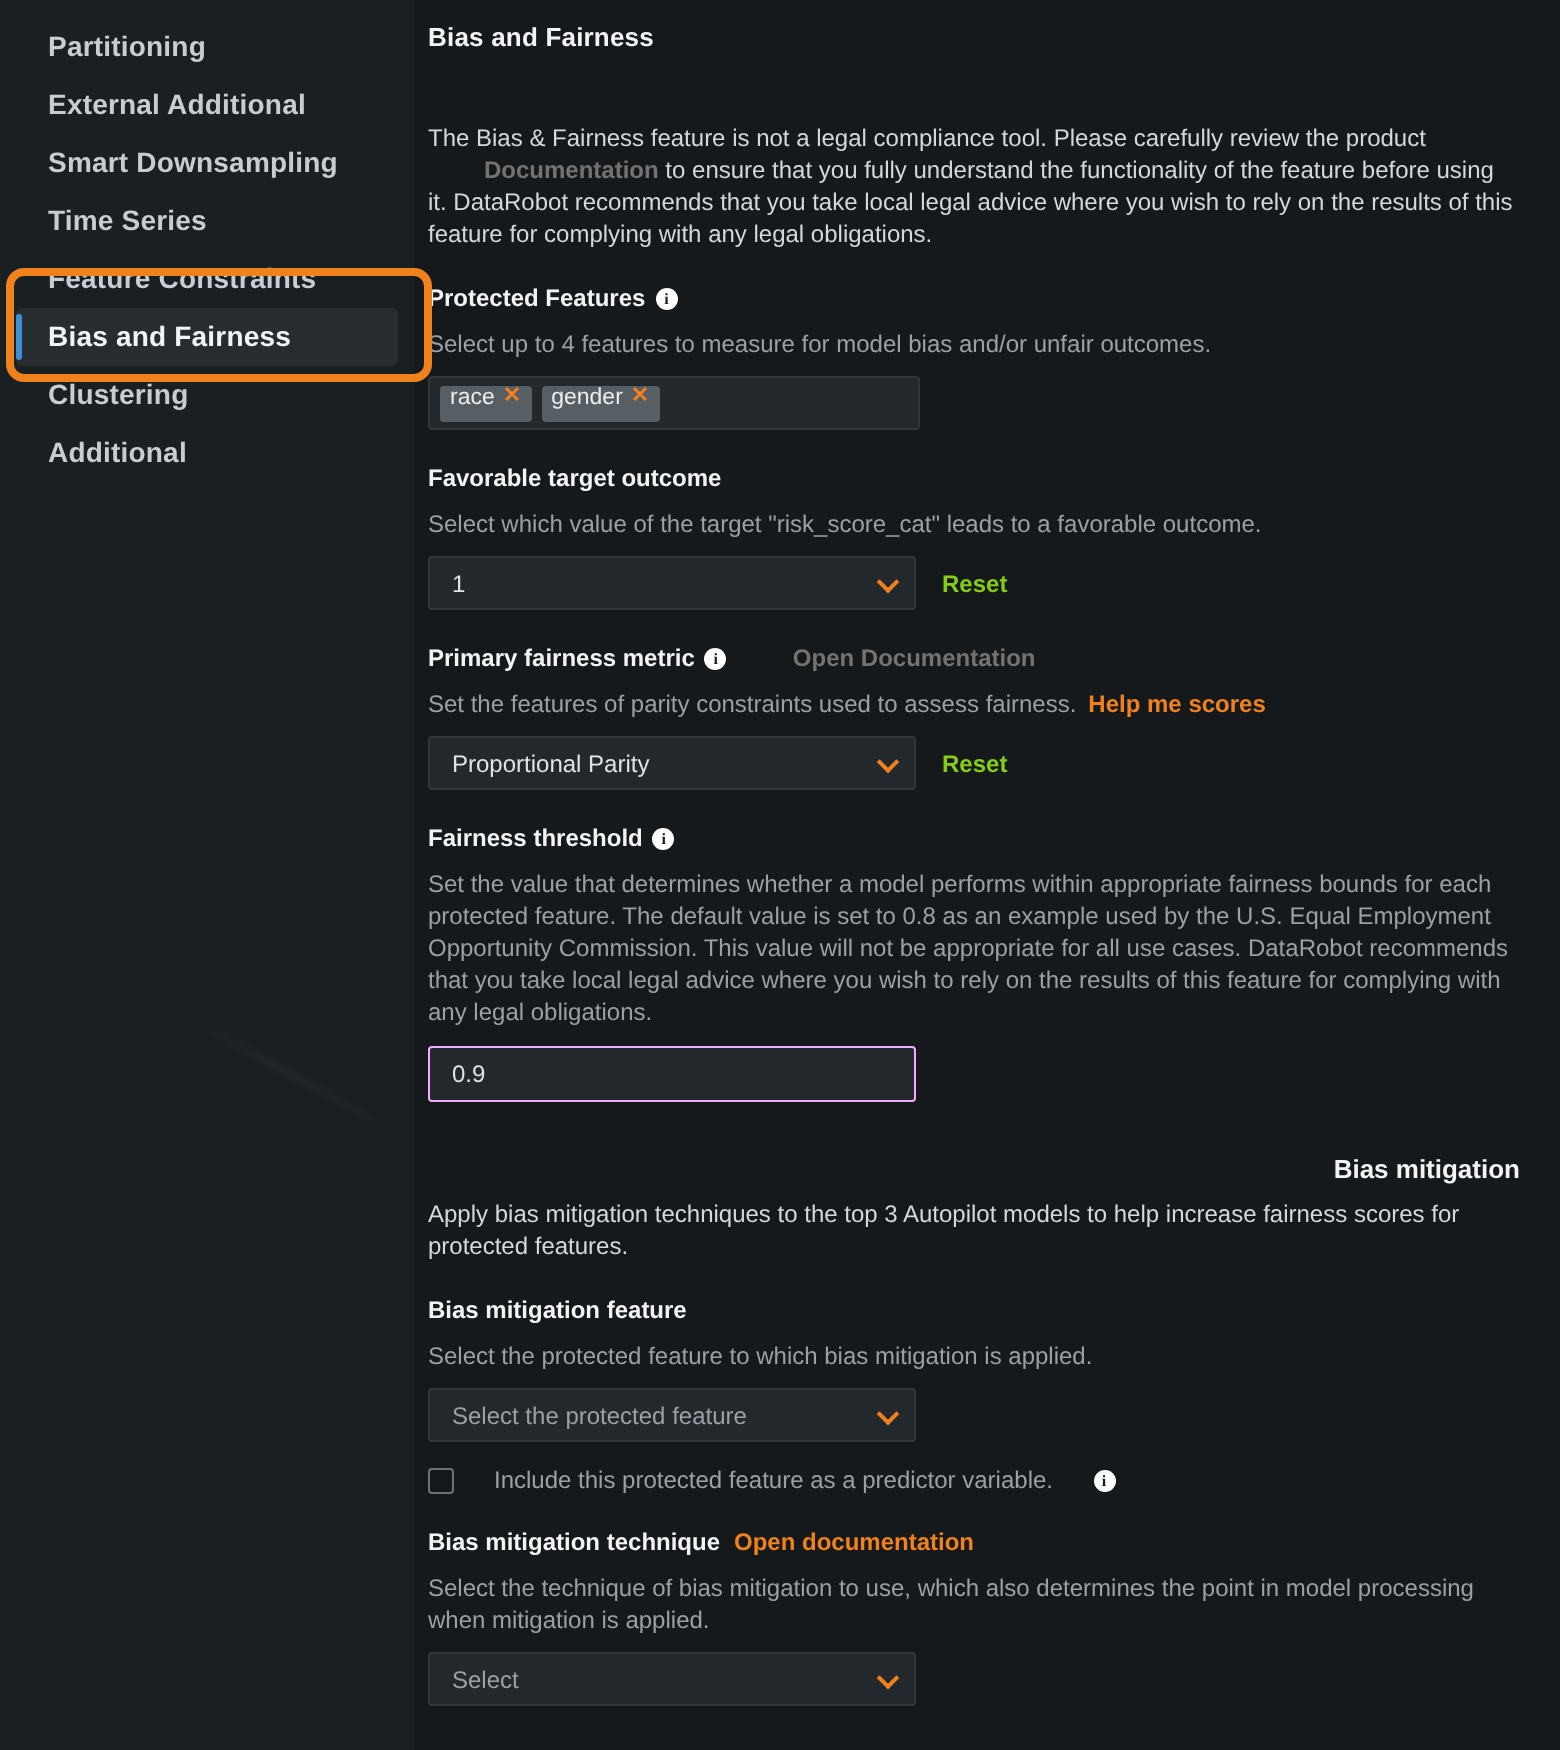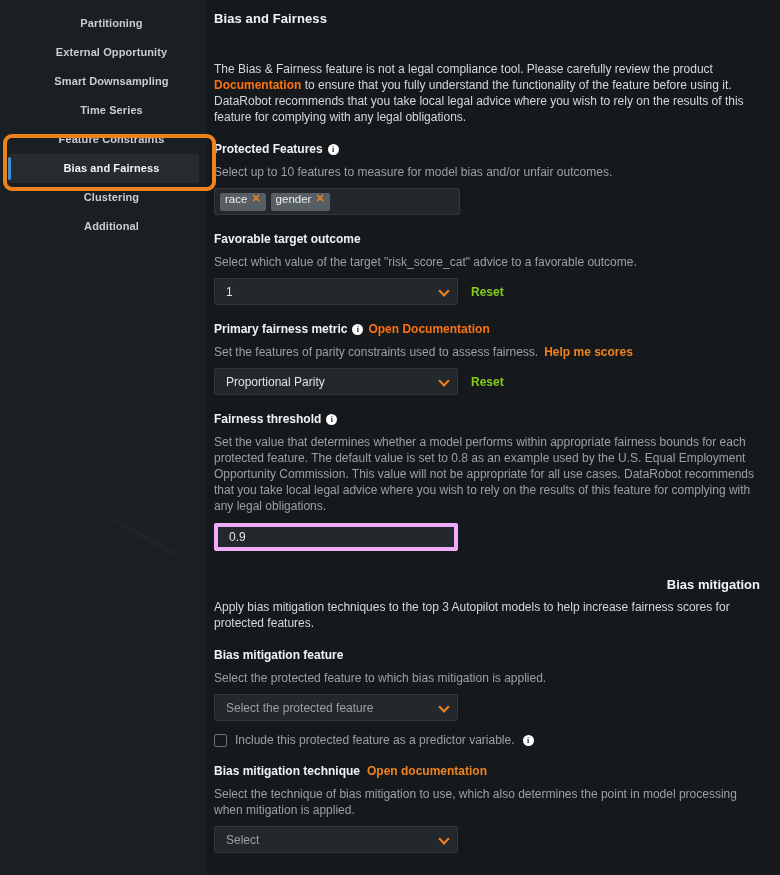--- a/index.html
+++ b/index.html
@@ -31,29 +31,28 @@
     flex: 0 0 207px;
     height: 875px;
     background: #1a1f22;
     padding-top: 9px;
   }
   .nav-item {
     position: relative;
     height: 29px;
     line-height: 29px;
     padding-left: 24px;
-    font-size: 11px;
+    font-size: 14px;
     font-weight: bold;
     color: #c9cdd1;
     letter-spacing: 0.1px;
     white-space: nowrap;
     cursor: pointer;
     border-radius: 3px;
     margin: 0 8px 0 0;
-    text-align: center;
   }
   .nav-item.active {
     background: #262c30;
     color: #f1f3f5;
     margin-left: 8px;
     padding-left: 16px;
   }
   .nav-item.active::before {
     content: "";
     position: absolute;
@@ -94,24 +93,25 @@
   }
 
   .intro {
     margin-top: 35px;
     font-size: 12px;
     line-height: 16px;
     color: #d4d8dc;
     max-width: 545px;
   }
   a.link {
-    color: #f97316;
+    color: #737373;
     font-weight: bold;
     text-decoration: none;
     cursor: pointer;
+    margin-left: 28px;
   }
 
   .field-block { margin-top: 17px; }
 
   .field-label {
     font-size: 12px;
     font-weight: bold;
     color: #f1f3f5;
     display: flex;
     align-items: center;
@@ -222,21 +222,21 @@
     text-decoration: none;
     cursor: pointer;
   }
 
   
   .text-input {
     margin-top: 9px;
     width: 244px;
     height: 28px;
     background: #23282c;
-    border: 4px solid #f0abfc;
+    border: 1px solid #f0abfc;
     border-radius: 2px;
     color: #dfe3e6;
     font-size: 12px;
     font-family: "Liberation Sans", sans-serif;
     padding: 0 11px;
     outline: none;
   }
 
   
   .section-heading {
@@ -252,21 +252,21 @@
     color: #d4d8dc;
     line-height: 16px;
     max-width: 530px;
   }
 
   
   .checkbox-row {
     margin-top: 12px;
     display: flex;
     align-items: center;
-    gap: 8px;
+    gap: 20px;
     font-size: 12px;
     color: #9aa0a6;
   }
   .checkbox {
     width: 13px; height: 13px;
     border: 1px solid #6d7478;
     border-radius: 2px;
     background: transparent;
     cursor: pointer;
     flex: none;
@@ -298,21 +298,21 @@
     filter: blur(1.2px);
   }
 </style>
 </head>
 <body>
 
 <div id="app">
 
   <nav id="sidebar">
     <div class="nav-item">Partitioning</div>
-    <div class="nav-item">External Opportunity</div>
+    <div class="nav-item">External Additional</div>
     <div class="nav-item">Smart Downsampling</div>
     <div class="nav-item">Time Series</div>
     <div class="nav-item">Feature Constraints</div>
     <div class="nav-item active">Bias and Fairness</div>
     <div class="nav-item">Clustering</div>
     <div class="nav-item">Additional</div>
 
     <div id="nav-highlight-ring"></div>
   </nav>
 
@@ -320,38 +320,38 @@
 
     <h1 class="page-title">Bias and Fairness</h1>
 
     <p class="intro"><span>The Bias &amp; Fairness feature is not a legal compliance tool. Please carefully review the product </span><a class="link">Documentation</a><span> to ensure that you fully understand the functionality of the feature before using it. DataRobot recommends that you take local legal advice where you wish to rely on the results of this feature for complying with any legal obligations.</span></p>
 
     <div class="field-block">
       <div class="field-label">
         <span>Protected Features</span>
         <span class="info-icon">i</span>
       </div>
-      <div class="field-desc">Select up to 10 features to measure for model bias and/or unfair outcomes.</div>
+      <div class="field-desc">Select up to 4 features to measure for model bias and/or unfair outcomes.</div>
       <div class="token-box">
         <span class="token">
           <span>race</span>
           <span class="x">✕</span>
         </span>
         <span class="token">
           <span>gender</span>
           <span class="x">✕</span>
         </span>
       </div>
     </div>
 
     <div class="field-block">
       <div class="field-label">
         <span>Favorable target outcome</span>
       </div>
-      <div class="field-desc">Select which value of the target "risk_score_cat" advice to a favorable outcome.</div>
+      <div class="field-desc">Select which value of the target "risk_score_cat" leads to a favorable outcome.</div>
       <div class="select-row">
         <div class="select">
           <span>1</span>
           <span class="chevron"></span>
         </div>
         <a class="reset-link">Reset</a>
       </div>
     </div>
 
     <div class="field-block">

